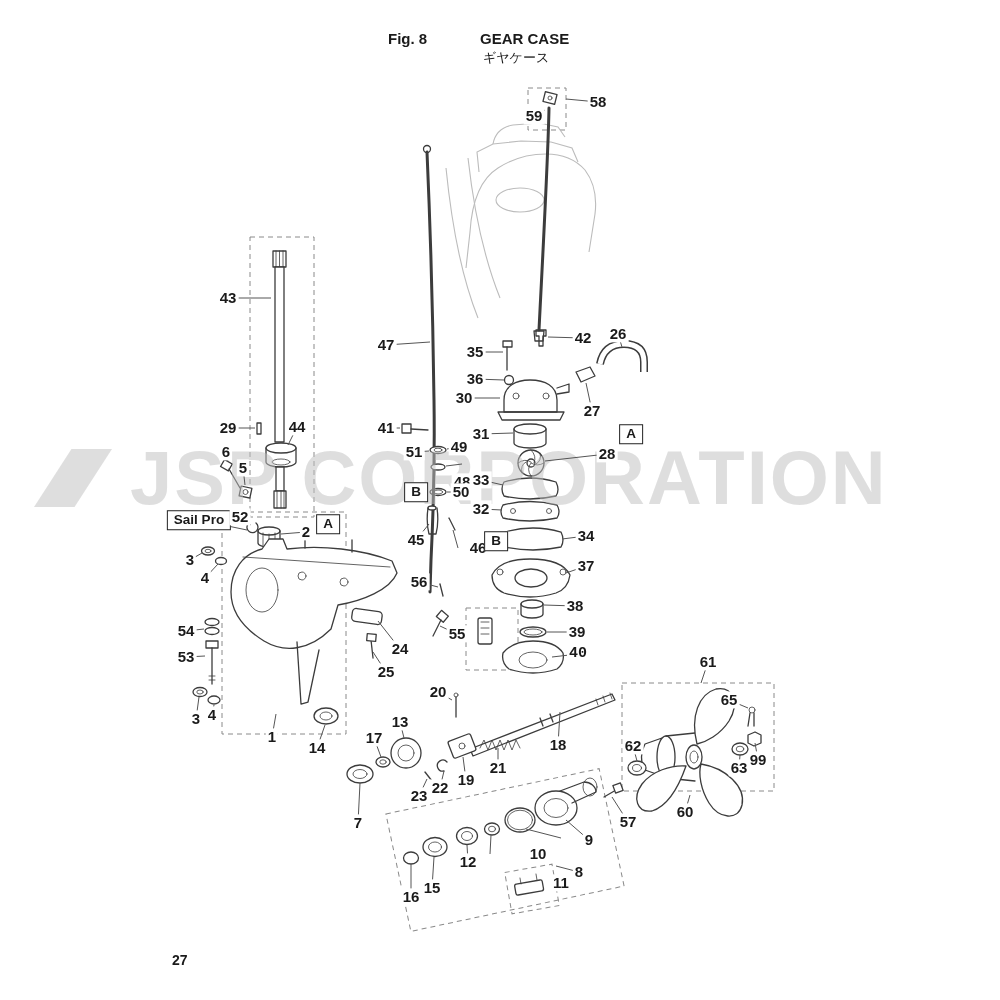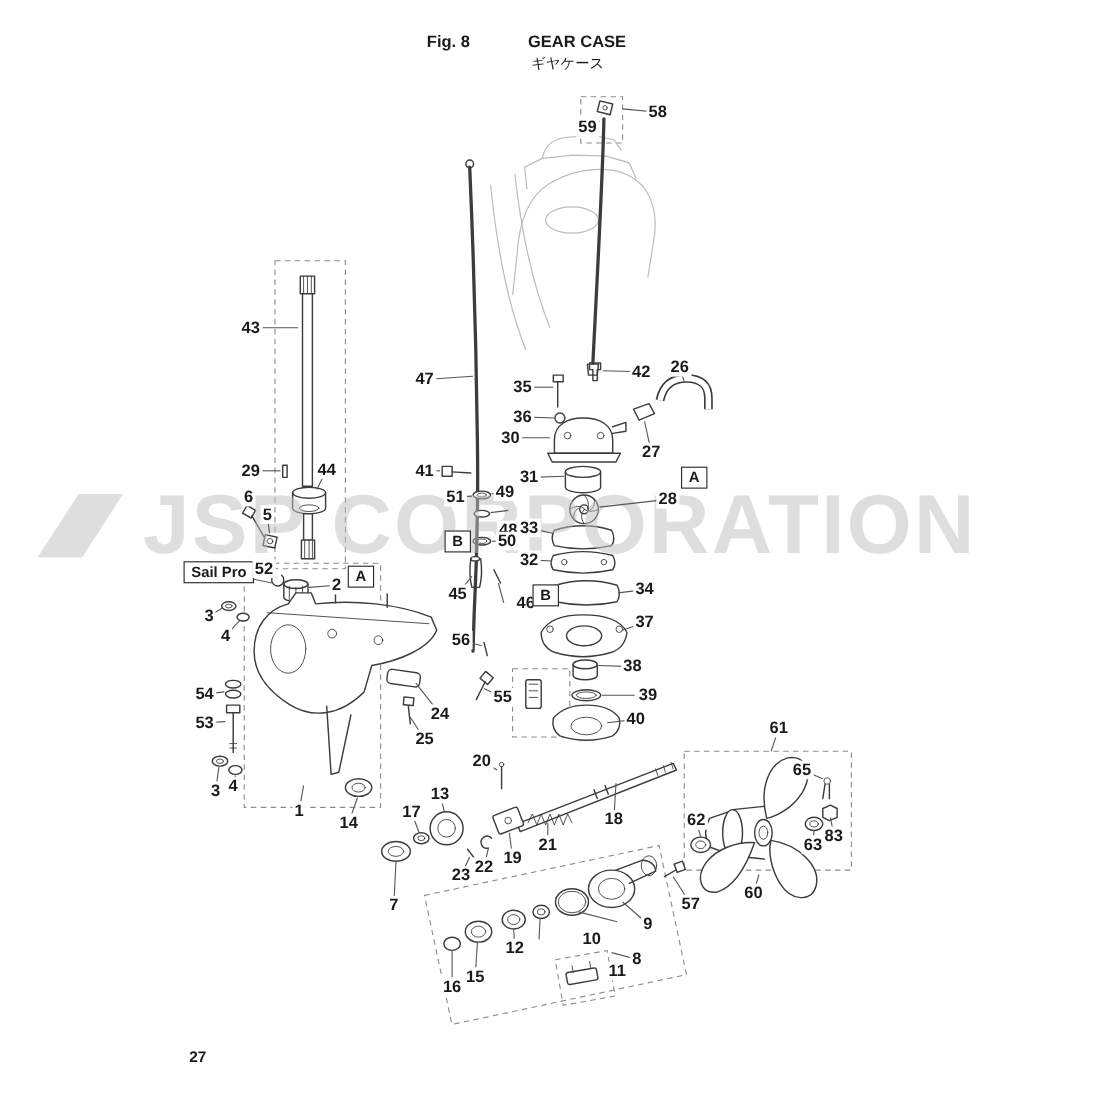--- a/index.html
+++ b/index.html
@@ -354,39 +354,39 @@
       <div class="part-label" style="left: 586px; top: 536px;">34</div>
       <div class="part-label boxed" style="left: 496px; top: 541px;">B</div>
       <div class="part-label" style="left: 190px; top: 560px;">3</div>
       <div class="part-label" style="left: 586px; top: 566px;">37</div>
       <div class="part-label" style="left: 205px; top: 578px;">4</div>
       <div class="part-label" style="left: 419px; top: 582px;">56</div>
       <div class="part-label" style="left: 575px; top: 606px;">38</div>
       <div class="part-label" style="left: 186px; top: 631px;">54</div>
       <div class="part-label" style="left: 400px; top: 649px;">24</div>
       <div class="part-label" style="left: 457px; top: 634px;">55</div>
-      <div class="part-label" style="left: 577px; top: 632px; margin-left: 12px;">39</div>
+      <div class="part-label" style="left: 577px; top: 632px;">39</div>
       <div class="part-label" style="left: 186px; top: 657px;">53</div>
       <div class="part-label" style="left: 386px; top: 672px;">25</div>
-      <div class="part-label" style="left: 578px; top: 654px;">40</div>
+      <div class="part-label" style="left: 578px; top: 654px; font-family: Liberation Mono, monospace;">40</div>
       <div class="part-label" style="left: 196px; top: 719px;">3</div>
       <div class="part-label" style="left: 212px; top: 715px;">4</div>
       <div class="part-label" style="left: 708px; top: 662px;">61</div>
       <div class="part-label" style="left: 438px; top: 692px;">20</div>
       <div class="part-label" style="left: 729px; top: 700px;">65</div>
       <div class="part-label" style="left: 272px; top: 737px;">1</div>
       <div class="part-label" style="left: 317px; top: 748px;">14</div>
       <div class="part-label" style="left: 400px; top: 722px;">13</div>
       <div class="part-label" style="left: 558px; top: 745px;">18</div>
       <div class="part-label" style="left: 633px; top: 746px;">62</div>
       <div class="part-label" style="left: 374px; top: 738px;">17</div>
       <div class="part-label" style="left: 466px; top: 780px;">19</div>
       <div class="part-label" style="left: 498px; top: 768px;">21</div>
       <div class="part-label" style="left: 739px; top: 768px;">63</div>
-      <div class="part-label" style="left: 758px; top: 760px;">83</div>
+      <div class="part-label" style="left: 758px; top: 760px;">99</div>
       <div class="part-label" style="left: 440px; top: 788px;">22</div>
       <div class="part-label" style="left: 419px; top: 796px;">23</div>
       <div class="part-label" style="left: 628px; top: 822px;">57</div>
       <div class="part-label" style="left: 685px; top: 812px;">60</div>
       <div class="part-label" style="left: 358px; top: 823px;">7</div>
       <div class="part-label" style="left: 561px; top: 838px; margin-top: 45px;">11</div>
       <div class="part-label" style="left: 589px; top: 840px;">9</div>
       <div class="part-label" style="left: 468px; top: 862px;">12</div>
       <div class="part-label" style="left: 490px; top: 854px; margin-left: 48px;">10</div>
       <div class="part-label" style="left: 579px; top: 872px;">8</div>

